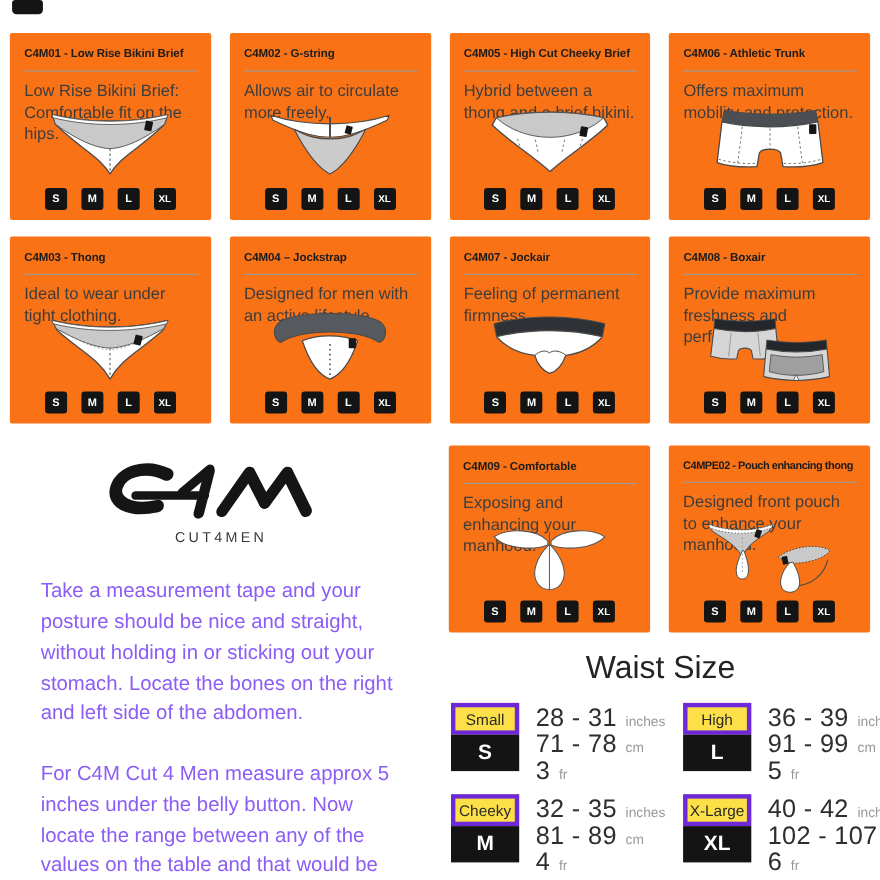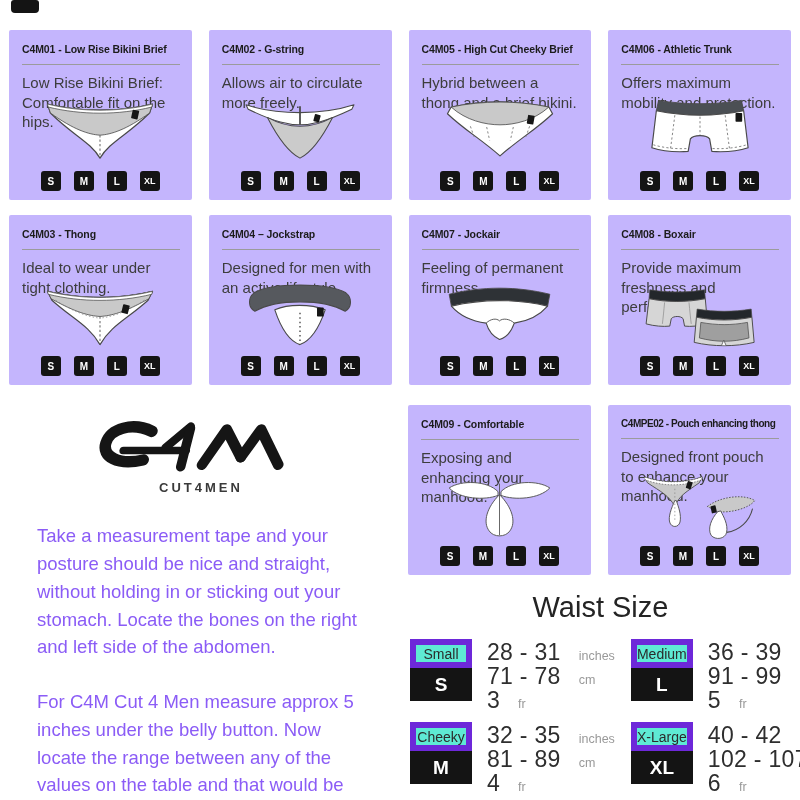--- a/index.html
+++ b/index.html
@@ -10,59 +10,59 @@
     position:relative;
     overflow:hidden;
     color:#222;
   }
   .cutoff-badge{ position:absolute; top:0; left:11px; width:28px; height:13px;
     background:#141414; border-radius:3px 3px 4px 4px; }
 
   
   .cards-top{ position:absolute; top:30px; left:9px; width:782px;
     display:grid; grid-template-columns:repeat(4,1fr); column-gap:17px; row-gap:15px; }
-  .card{ position:relative; background:#c4b5fd; border-radius:2px; height:170px;
+  .card{ position:relative; background:#f97316; border-radius:2px; height:170px;
     padding:13px 12px 0 13px; overflow:hidden; }
   .card-title{ font-size:10.5px; font-weight:bold; color:#1c1c1c;
     white-space:nowrap; letter-spacing:-0.1px; }
   .card-title.tight{ font-size:10px; letter-spacing:-0.45px; }
   .card-divider{ border-bottom:1px solid #9b9b9b; margin:9px 0 8px; }
   .card-desc{ font-size:15px; color:#3d3d3d; line-height:1.3; }
   .card-art{ position:absolute; left:12px; right:12px; top:63px; bottom:33px;
     display:flex; align-items:center; justify-content:center; }
   .card-art svg{ max-width:100%; max-height:100%; }
   .card-sizes{ position:absolute; bottom:9px; left:0; right:0;
     display:flex; justify-content:center; gap:13px; }
   .badge{ width:20px; height:20px; background:#141414; color:#fff; border-radius:3px;
     font-size:10px; font-weight:bold; display:flex; align-items:center; justify-content:center; }
   .badge.xl{ font-size:9px; }
 
   
   .bottom{ position:absolute; top:405px; left:9px; width:782px; display:flex; gap:17px; }
   .bottom-left{ width:382px; padding:14px 26px 0 28px; }
-  .logo-wrap{ width:218px; margin:0 auto; text-align:center;font-weight:bold; }
+  .logo-wrap{ width:218px; margin:0 auto; text-align:center; }
   .logo-sub{ font-size:13px; letter-spacing:3px; color:#3a3a3a; margin-top:2px; }
   .instructions{ font-size:18.5px; line-height:1.5; color:#8b5cf6; margin-top:27px; }
   .bottom-right{ width:383px; }
   .cards-row{ display:grid; grid-template-columns:repeat(2,1fr); gap:17px; }
 
   
   .waist{ margin-top:16px; padding-left:2px; }
   .waist-title{ font-size:29px; font-weight:400; color:#242424; margin-bottom:15px;text-align:center; }
   .waist-grid{ display:grid; grid-template-columns:1fr 1fr; column-gap:16px; row-gap:11px; }
   .entry{ display:flex; }
   .size-box{ width:62px; flex-shrink:0; }
-  .size-label{ height:29px; border:6px solid #6d28d9; background:#5eead4;
+  .size-label{ height:29px; border:4px solid #6d28d9; background:#fde047;
     display:flex; align-items:center; justify-content:center; font-size:14px; color:#2b2b2b; }
   .size-letter{ height:33px; background:#141414; color:#fff;
     display:flex; align-items:center; justify-content:center; font-size:19px; font-weight:bold; }
   .measure{ margin-left:15px; }
   .m-line{ display:flex; align-items:baseline; height:24px; }
   .m-val{ font-size:23px; color:#2e2e2e; letter-spacing:0.3px; white-space:nowrap; }
-  .m-unit{ font-size:12.5px; color:#999; margin-left:18px; }
+  .m-unit{ font-size:12.5px; color:#999; margin-left:8px; }
 
   .art-stroke{ stroke:#4a4a4a; stroke-linejoin:round; }
 </style>
 </head>
 <body>
 
 <div class="cutoff-badge"></div>
 
 <section class="cards-top">
 
@@ -326,21 +326,21 @@
               </div>
             <div class="m-line">
                 <span class="m-val">3</span>
                 <span class="m-unit">fr</span>
               </div>
           </div>
         </div>
 
         <div class="entry">
           <div class="size-box">
-            <div class="size-label">Medium</div>
+            <div class="size-label">High</div>
             <div class="size-letter">L</div>
           </div>
           <div class="measure">
             <div class="m-line">
                 <span class="m-val">36 - 39</span>
                 <span class="m-unit">inches</span>
               </div>
             <div class="m-line">
                 <span class="m-val">91 - 99</span>
                 <span class="m-unit">cm</span>

